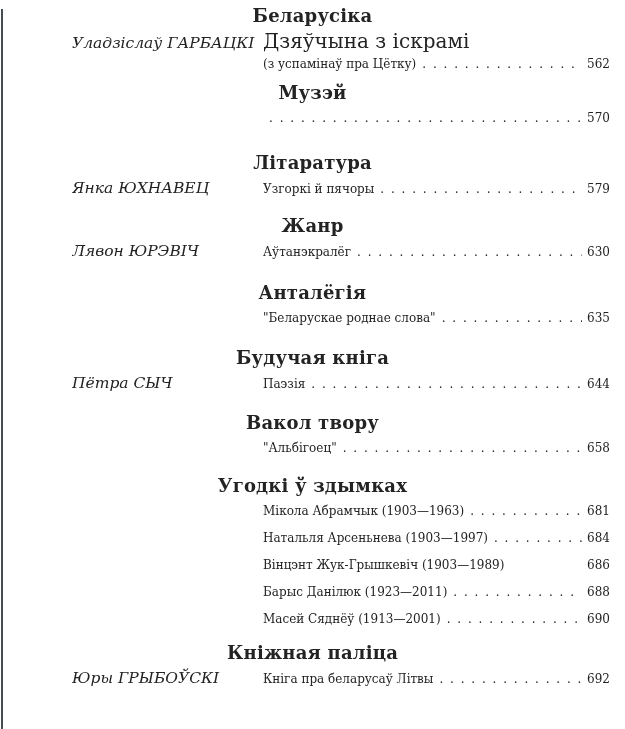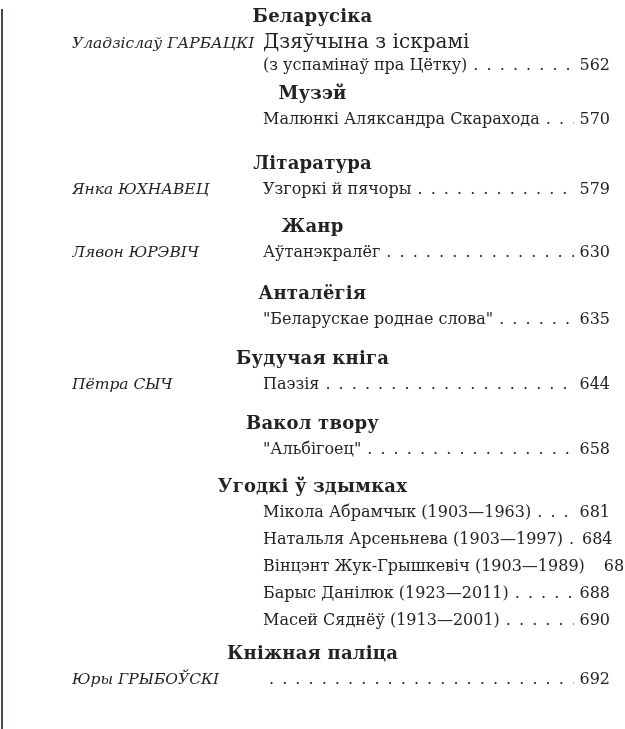--- a/index.html
+++ b/index.html
@@ -69,21 +69,21 @@
     margin-right: 15px;
   }
   .before-line {
     font-size: 20px;
     line-height: 23px;
     white-space: nowrap;
   }
   .leader-row {
     display: flex;
     align-items: baseline;
-    font-size: 16px;
+    font-size: 12px;
     line-height: 23px;
     justify-content: space-between;
   }
   .title { white-space: nowrap; }
   .leader {
     flex: 1 1 auto;
     min-width: 8px;
     overflow: hidden;
     white-space: nowrap;
     margin: 0 5px 0 6px;
@@ -120,21 +120,20 @@
   </section>
 
   <section class="section">
     <h2 class="section-header">Музэй</h2>
     <div class="entries">
   <div class="entry">
     <div class="author"></div>
     <div class="content">
 
       <div class="leader-row">
-        <span class="title">Малюнкі Аляксандра Скарахода</span>
         <span class="leader"></span>
         <span class="page-num">570</span>
       </div>
     </div>
   </div>
 </div>
   </section>
 
   <section class="section">
     <h2 class="section-header">Літаратура</h2>
@@ -287,20 +286,21 @@
   </section>
 
   <section class="section">
     <h2 class="section-header">Кніжная паліца</h2>
     <div class="entries">
   <div class="entry">
     <div class="author">Юры ГРЫБОЎСКІ</div>
     <div class="content">
 
       <div class="leader-row">
+        <span class="title">Кніга пра беларусаў Літвы</span>
         <span class="leader"></span>
         <span class="page-num">692</span>
       </div>
     </div>
   </div>
 </div>
   </section>
 </div>
 </div>
 

